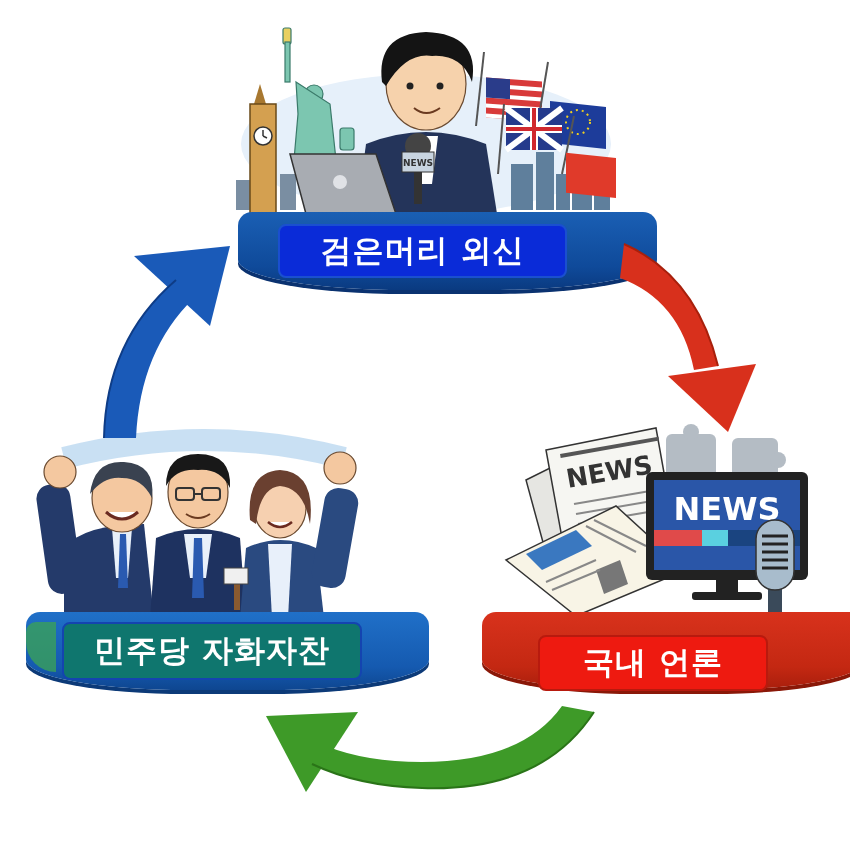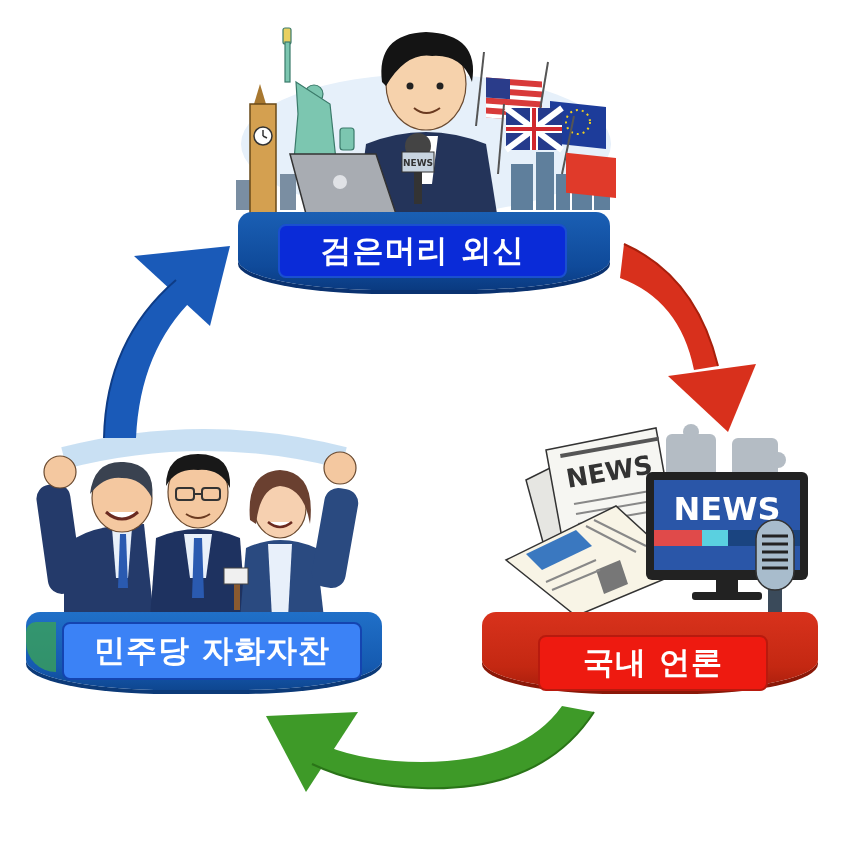--- a/index.html
+++ b/index.html
@@ -1,35 +1,35 @@
 <!DOCTYPE html>
 <html><head>
 <meta charset="utf-8">
 <style>
   html, body { margin: 0; padding: 0; background: #ffffff; }
   body { width: 850px; height: 850px; position: relative; overflow: hidden; font-family: "DejaVu Sans", "Liberation Sans", sans-serif; }
   .abs { position: absolute; }
   svg { display: block; }
 
   
-  .pedestal { position: absolute; }
+  .pedestal { position: absolute; padding-left: 47px; }
   .ped-back { position: absolute; left: 0; right: 0; top: 0; bottom: 0; border-radius: 14px 14px 40% 40% / 14px 14px 30px 30px; }
   .label-box { position: absolute; display: flex; align-items: center; justify-content: center; color: #fff; font-weight: bold; letter-spacing: 1px; border-radius: 8px; }
 
   .ped-blue-top { left: 238px; top: 212px; width: 372px; height: 78px; }
   .ped-blue-top .ped-back { background: linear-gradient(#1a5fb4 0%, #0f4a9a 70%, #0a3a80 100%); box-shadow: 0 4px 0 #0a3270; }
   .ped-blue-top .label-box { left: 40px; top: 12px; width: 285px; height: 50px; background: #0a2bd8; border: 2px solid #1a4fd0; font-size: 31px; }
 
   .ped-red { left: 482px; top: 612px; width: 336px; height: 78px; }
   .ped-red .ped-back { background: linear-gradient(#d8321c 0%, #c42812 70%, #a81e0c 100%); box-shadow: 0 4px 0 #8a1808; }
   .ped-red .label-box { left: 56px; top: 10px; width: 226px; height: 52px; background: #ee1a10; border: 2px solid #b81a0e; font-size: 31px; margin-top: 13px; }
 
   .ped-blue-left { left: 26px; top: 612px; width: 356px; height: 78px; }
   .ped-blue-left .ped-back { background: linear-gradient(#2070c8 0%, #155ab0 70%, #0e4690 100%); box-shadow: 0 4px 0 #0c3a78; }
-  .ped-blue-left .label-box { left: 36px; top: 10px; width: 296px; height: 54px; background: #3b82f6; border: 2px solid #1444b0; font-size: 31px; }
+  .ped-blue-left .label-box { left: 36px; top: 10px; width: 296px; height: 54px; background: #0f766e; border: 2px solid #1444b0; font-size: 31px; }
   .globe-patch { position: absolute; left: 0; top: 10px; width: 30px; height: 50px; background: #3aa05a; border-radius: 10px 0 0 30px; opacity: .8; }
 
   .arrow { position: absolute; }
 </style>
 </head>
 <body>
 
 <div class="abs" style="left:236px;top:24px;width:380px;height:196px;">
   <svg width="380" height="196" viewBox="0 0 380 196">
 

